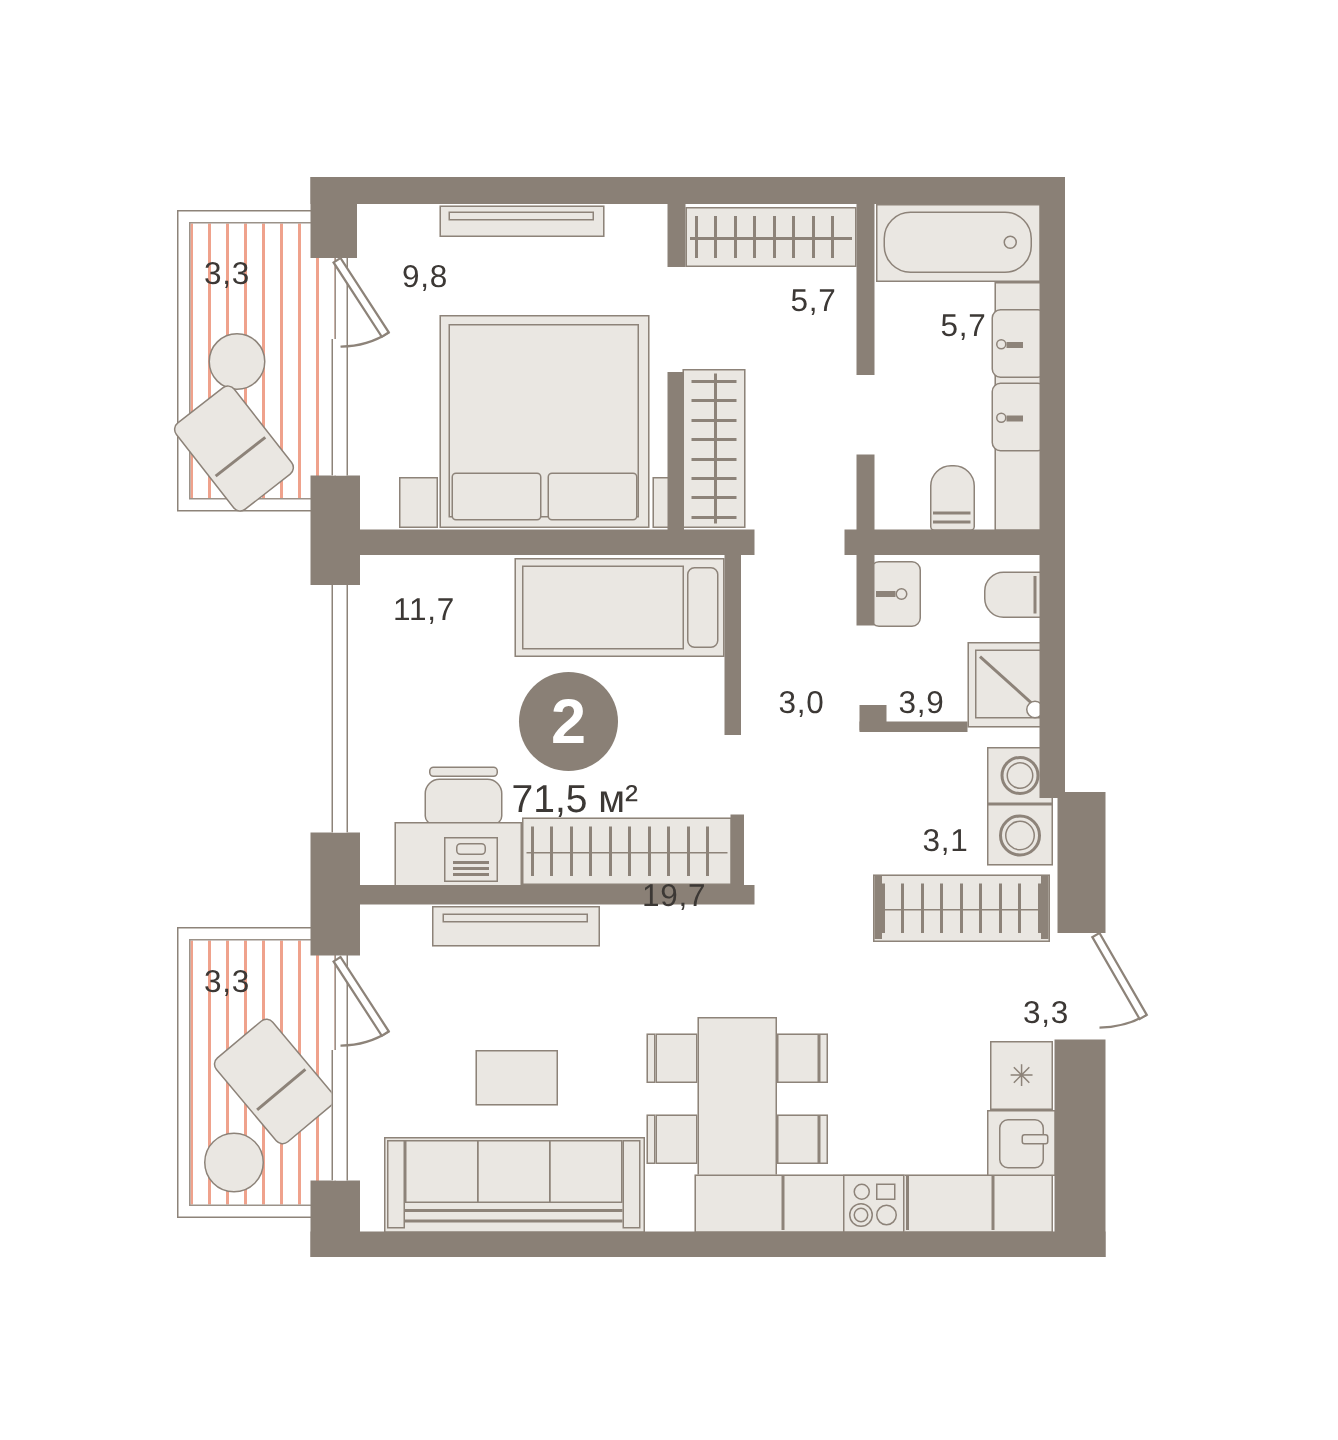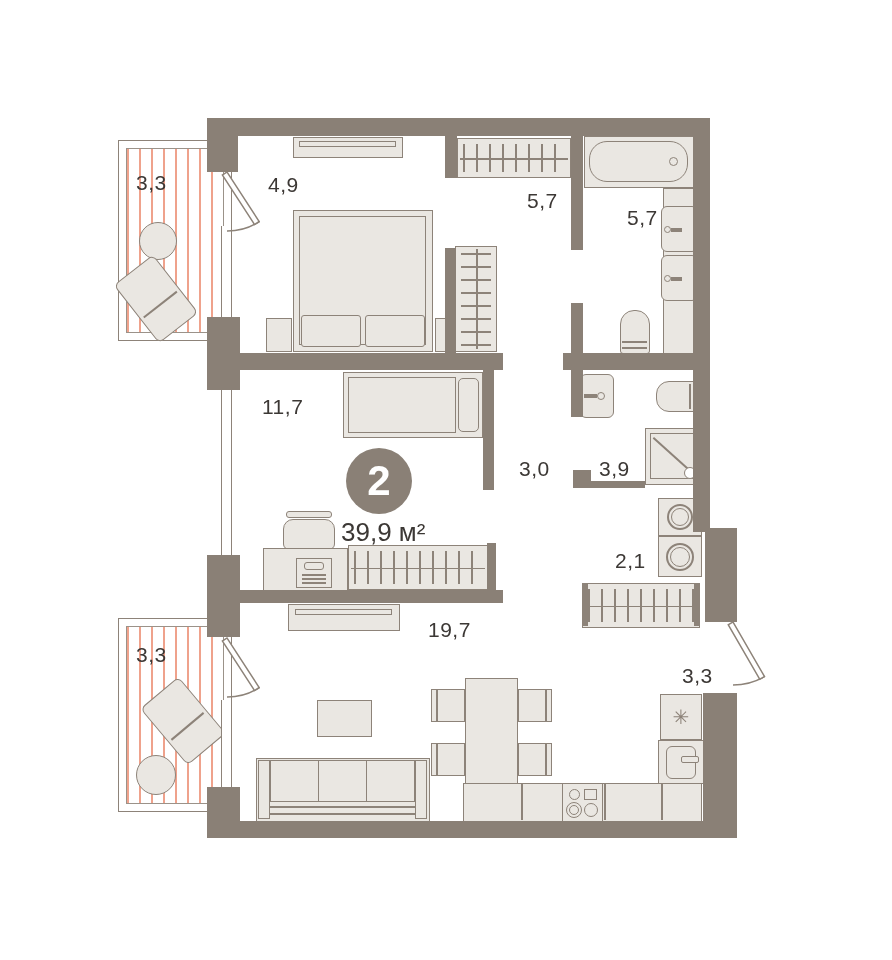--- a/index.html
+++ b/index.html
@@ -220,27 +220,27 @@
       <path d="M 259.5 687.5 A 59 59 0 0 1 227 697" fill="none" stroke="#8d8379" stroke-width="1.5"></path>
       <rect x="0" y="0" width="59" height="5.5" transform="translate(227,638) rotate(57)" fill="#ffffff" stroke="#8d8379" stroke-width="1.5"></rect>
     </g>
     <g>
       <path d="M 764.5 676.5 A 63 63 0 0 1 733 685" fill="none" stroke="#8d8379" stroke-width="1.5"></path>
       <rect x="0" y="0" width="63" height="5.5" transform="translate(733,622) rotate(60)" fill="#ffffff" stroke="#8d8379" stroke-width="1.5"></rect>
     </g>
   </svg>
 
   <div class="lbl" style="left:136px;top:172px;">3,3</div>
-  <div class="lbl" style="left:268px;top:174px;">4,9</div>
+  <div class="lbl" style="left:268px;top:174px;">9,8</div>
   <div class="lbl" style="left:527px;top:190px;">5,7</div>
   <div class="lbl" style="left:627px;top:207px;">5,7</div>
   <div class="lbl" style="left:262px;top:396px;text-align:center;">11,7</div>
   <div class="lbl" style="left:519px;top:458px;">3,0</div>
   <div class="lbl" style="left:599px;top:458px;">3,9</div>
-  <div class="lbl" style="left:615px;top:550px;">2,1</div>
-  <div class="lbl" style="left:428px;top:619px;">19,7</div>
+  <div class="lbl" style="left:615px;top:550px;">3,1</div>
+  <div class="lbl" style="left:428px;top:587px;">19,7</div>
   <div class="lbl" style="left:136px;top:644px;">3,3</div>
   <div class="lbl" style="left:682px;top:665px;">3,3</div>
 
   <div class="badge">2</div>
-  <div class="total">39,9 м²</div>
+  <div class="total">71,5 м²</div>
 
 </div>
 
 </body></html>

